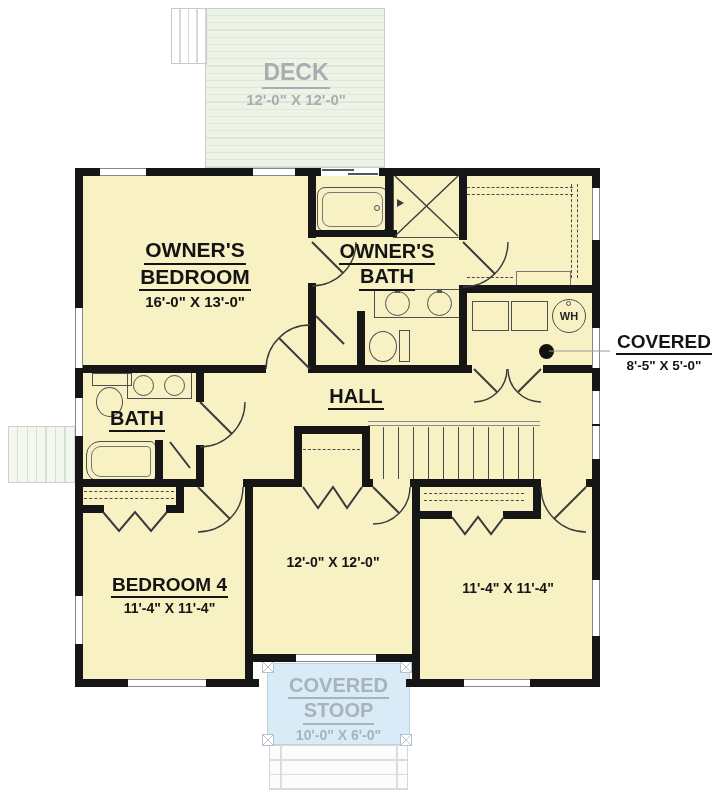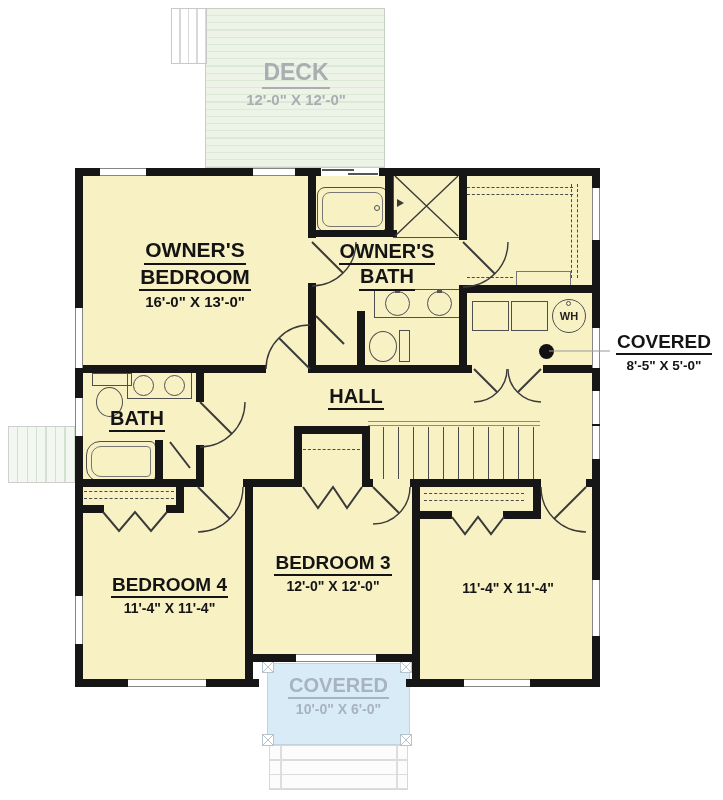--- a/index.html
+++ b/index.html
@@ -222,26 +222,26 @@
   <div class="lbl" style="left:101px;top:407px;width:72px;font-size:20px;">
     <span class="nm">BATH</span>
   </div>
 
   <div class="lbl" style="left:83px;top:574px;width:160px;font-size:19px;padding-left:13px;">
     <span class="nm">BEDROOM 4</span>
     <span class="dm" style="font-size:14px;">11'-4" X 11'-4"</span>
   </div>
 
   <div class="lbl" style="left:253px;top:552px;width:160px;font-size:19px;">
-    <span class="nm">BEDROOM 3</span>
     <span class="dm" style="font-size:14px;">12'-0" X 12'-0"</span>
   </div>
 
   <div class="lbl" style="left:428px;top:578px;width:160px;font-size:19px;">
     <span class="dm" style="font-size:14px;">11'-4" X 11'-4"</span>
   </div>
 
   <div class="lbl grayblue" style="left:272px;top:674px;width:133px;font-size:20px;">
     <span class="row"><span class="nm">COVERED</span></span>
+    <span class="row"><span class="nm">STOOP</span></span>
     <span class="dm" style="font-size:14px;">10'-0" X 6'-0"</span>
   </div>
 
 </div>
 
 </body></html>

